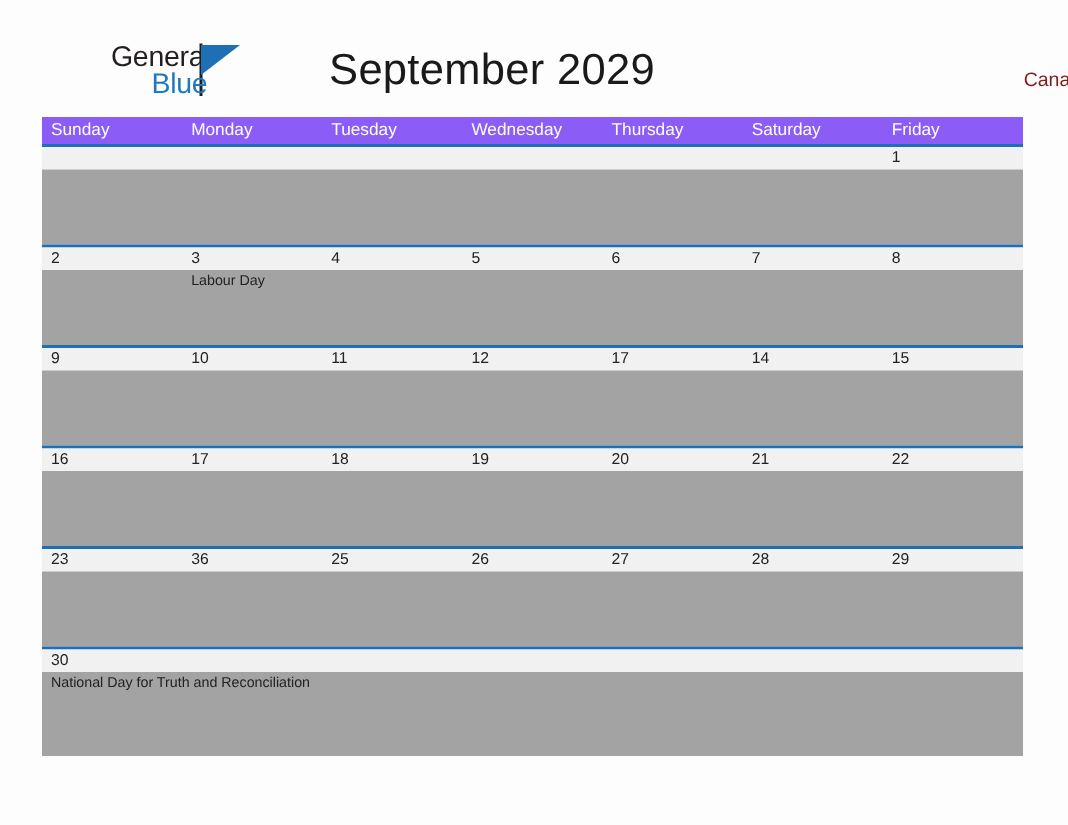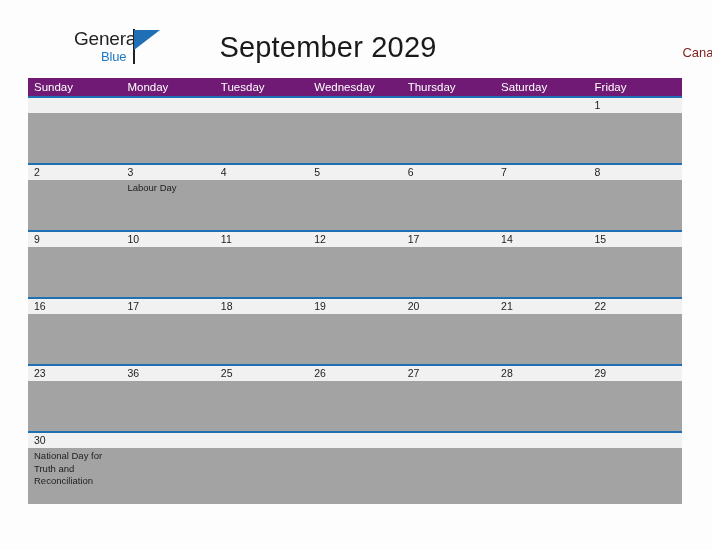--- a/index.html
+++ b/index.html
@@ -43,21 +43,21 @@
     font-size: 19px;
     letter-spacing: -0.2px;
     color: #231f20;
     line-height: 20px;
     white-space: nowrap;
   }
   .logo-blue {
     position: absolute;
     left: 27px;
     top: 18px;
-    font-size: 13px;
+    font-size: 19px;
     letter-spacing: -0.2px;
     color: #1f78c1;
     line-height: 20px;
     white-space: nowrap;
     text-align: right;
   }
   .logo-flag {
     position: absolute;
     left: 60px;
     top: 1px;
@@ -98,21 +98,21 @@
   .calendar {
     position: absolute;
     left: 28px;
     top: 78px;
     width: 654px;
   }
   .weekdays {
     display: flex;
     width: 654px;
     height: 18px;
-    background: #701a75;
+    background: #8b5cf6;
   }
   .weekday {
     flex: 1 1 0;
     color: #ffffff;
     font-size: 11.5px;
     line-height: 18px;
     padding-left: 6px;
     box-sizing: border-box;
     white-space: nowrap;
   }
@@ -148,20 +148,21 @@
     box-sizing: border-box;
     font-size: 9.5px;
     line-height: 12.6px;
     color: #222;
   }
   .event {
     display: block;
   }
   .week.last .week-bodies {
     height: 56px;
+    flex-direction: column;
   }
 </style>
 </head>
 <body>
 
 <div class="page">
 
   <div class="header">
 
     <div class="logo">

